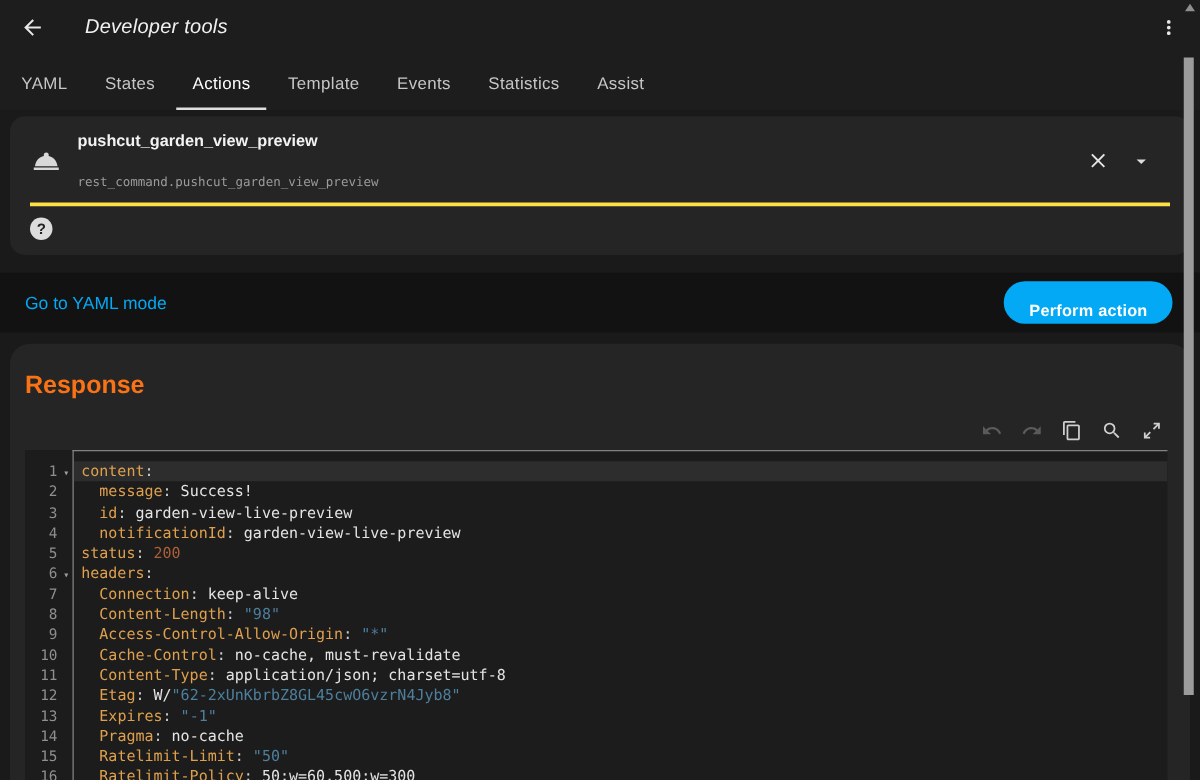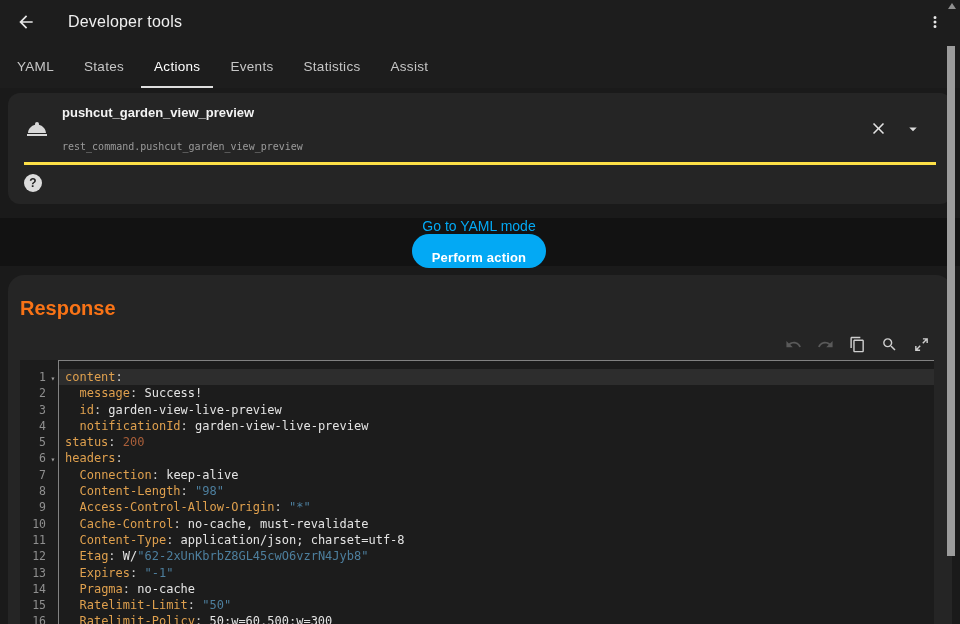--- a/index.html
+++ b/index.html
@@ -21,21 +21,21 @@
   html,body{width:960px;height:624px;overflow:hidden}
   body{
     background:var(--page-bg);
     font-family:"Liberation Sans", sans-serif;
     color:#e8e8e8;
     position:relative;
   }
   
   .app-header{
     height:44px;background:var(--header-bg);
-    display:flex;align-items:center;padding:0 14px;
+    display:flex;align-items:center;padding:0 14px;font-style:italic;
   }
   .icon-btn{background:none;border:none;cursor:pointer;display:flex;align-items:center;justify-content:center;padding:2px}
   .app-title{font-size:16px;font-weight:500;color:#f0f0f0;margin-left:30px;letter-spacing:.2px}
   .header-spacer{flex:1}
   
   .tab-bar{
     height:44px;background:var(--header-bg);
     display:flex;align-items:stretch;padding:0 2px;
   }
   .tab{
@@ -64,21 +64,21 @@
   .picker-actions{display:flex;align-items:center;gap:12px;margin-right:12px}
   .help-row{padding:9px 16px 12px 16px}
   .help-btn{
     width:18px;height:18px;border-radius:50%;background:#dcdcdc;border:none;cursor:pointer;
     color:#222;font-size:12px;font-weight:700;line-height:18px;text-align:center;
     font-family:"Liberation Sans", sans-serif;display:block;
   }
   
   .action-footer{
     margin-top:14px;height:48px;background:var(--strip-bg);
-    display:flex;align-items:center;padding:0 22px 0 20px;flex-direction:column;
+    display:flex;align-items:center;padding:0 22px 0 20px;
   }
   .yaml-link{color:var(--accent);font-size:14px;text-decoration:none;cursor:pointer}
   .footer-spacer{flex:1}
   .perform-btn{
     background:var(--accent);color:#fff;border:none;border-radius:17px;height:34px;
     padding:16px 20px;font-size:13px;font-weight:600;cursor:pointer;letter-spacing:.2px;
     font-family:"Liberation Sans", sans-serif;
   }
   
   .response-card{
@@ -146,20 +146,23 @@
 
 <nav class="tab-bar">
   <button class="tab">
       <span>YAML</span>
     </button>
   <button class="tab">
       <span>States</span>
     </button>
   <button class="tab active">
       <span>Actions</span>
+    </button>
+  <button class="tab">
+      <span>Template</span>
     </button>
   <button class="tab">
       <span>Events</span>
     </button>
   <button class="tab">
       <span>Statistics</span>
     </button>
   <button class="tab">
       <span>Assist</span>
     </button>

